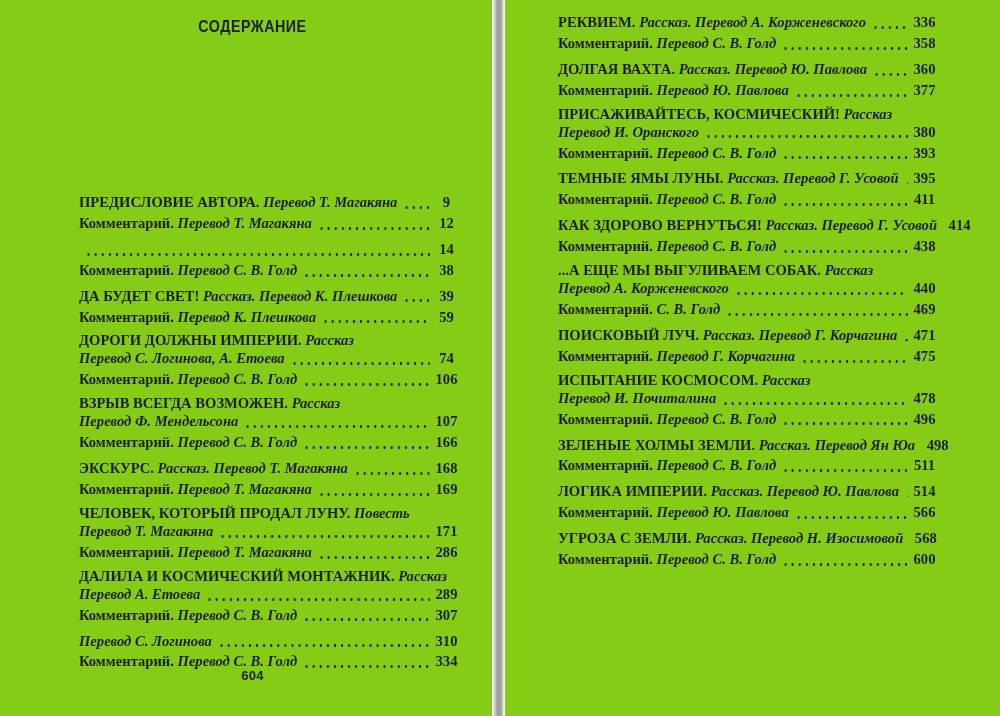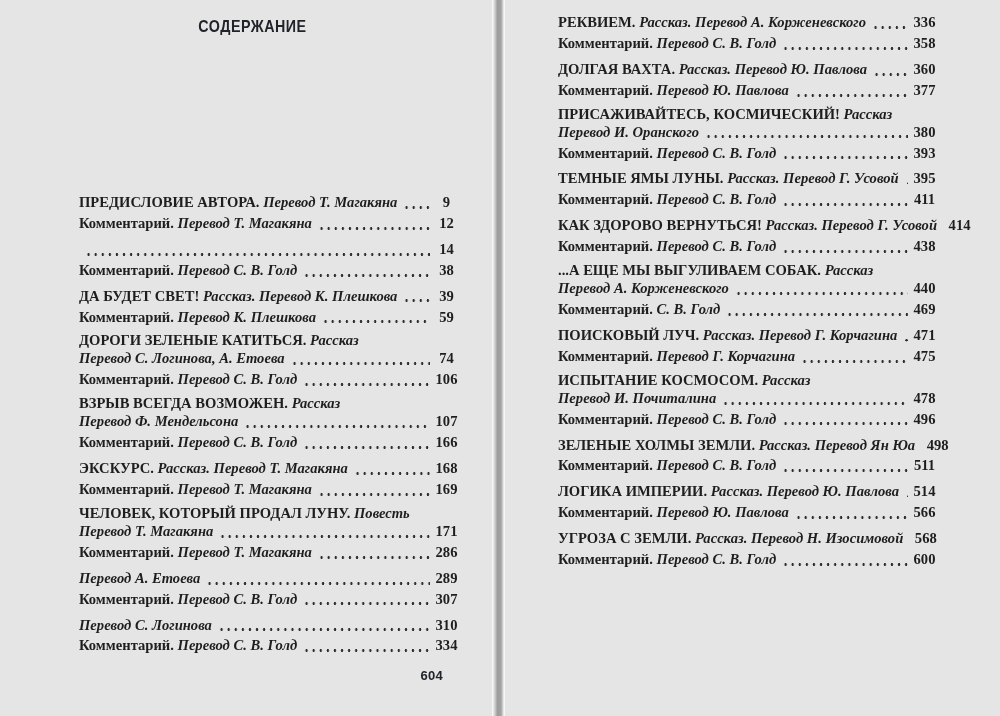--- a/index.html
+++ b/index.html
@@ -9,21 +9,21 @@
     background: #f2f2f0;
     font-family: "Liberation Serif", "DejaVu Serif", serif;
   }
   .spread {
     position: relative;
     width: 1000px; height: 716px;
     background: #ffffff;
     overflow: hidden;
     color: #1e1e1e;
   }
-  .page { position: absolute; top: 0; height: 716px; background: #e5e5e5; }
+  .page { position: absolute; top: 0; height: 716px; background: #84cc16; }
   .page-left  { left: 0;    width: 492px; }
   .page-right { left: 505px; width: 495px; }
   .gutter {
     position: absolute; top: 0; left: 492px; width: 13px; height: 716px;
     background: linear-gradient(to right,
       #ffffff 0%, #d4d4d4 20%, #9c9c9c 42%, #a4a4a4 70%, #e6e6e6 88%, #ffffff 100%);
   }
   .content-left  { position: absolute; left: 62px; top: 0; width: 381px; height: 716px; }
   .content-right { position: absolute; left: 53px; top: 0; width: 380px; height: 716px; }
 
@@ -51,21 +51,21 @@
     margin-left: 6px; margin-right: 3px;
     background-image: radial-gradient(circle, #2e2e2e 1.05px, rgba(0,0,0,0) 1.45px);
     background-size: 7.1px 2.6px;
     background-repeat: repeat-x;
     background-position: 0 calc(100% - 4.5px);
   }
   .num { min-width: 27px; text-align: center; }
 
   .folio {
     position: absolute; top: 668px; left: 0; width: 100%;
-    text-align: right;
+    text-align: center;
     font-family: "Liberation Sans", "DejaVu Sans", sans-serif;
     font-size: 13px; font-weight: 700; color: #20242a;
     letter-spacing: 0.3px;
   }
 </style>
 </head>
 <body>
 
 <div class="spread">
 
@@ -103,21 +103,21 @@
               <span class="num">39</span>
             </div>
             <div class="line">
               <span><span>Комментарий.</span> <span class="it">Перевод К. Плешкова</span></span>
               <span class="leader"></span>
               <span class="num">59</span>
             </div>
           </div>
           <div class="block">
             <div class="line nopage">
-              <span><span>ДОРОГИ ЗЕЛЕНЫЕ КАТИТЬСЯ.</span> <span class="it">Рассказ</span></span>
+              <span><span>ДОРОГИ ДОЛЖНЫ ИМПЕРИИ.</span> <span class="it">Рассказ</span></span>
             </div>
             <div class="line">
               <span><span class="it">Перевод С. Логинова, А. Етоева</span></span>
               <span class="leader"></span>
               <span class="num">74</span>
             </div>
             <div class="line">
               <span><span>Комментарий.</span> <span class="it">Перевод С. В. Голд</span></span>
               <span class="leader"></span>
               <span class="num">106</span>
@@ -159,20 +159,23 @@
               <span class="leader"></span>
               <span class="num">171</span>
             </div>
             <div class="line">
               <span><span>Комментарий.</span> <span class="it">Перевод Т. Магакяна</span></span>
               <span class="leader"></span>
               <span class="num">286</span>
             </div>
           </div>
           <div class="block">
+            <div class="line nopage">
+              <span><span>ДАЛИЛА И КОСМИЧЕСКИЙ МОНТАЖНИК.</span> <span class="it">Рассказ</span></span>
+            </div>
             <div class="line">
               <span><span class="it">Перевод А. Етоева</span></span>
               <span class="leader"></span>
               <span class="num">289</span>
             </div>
             <div class="line">
               <span><span>Комментарий.</span> <span class="it">Перевод С. В. Голд</span></span>
               <span class="leader"></span>
               <span class="num">307</span>
             </div>

